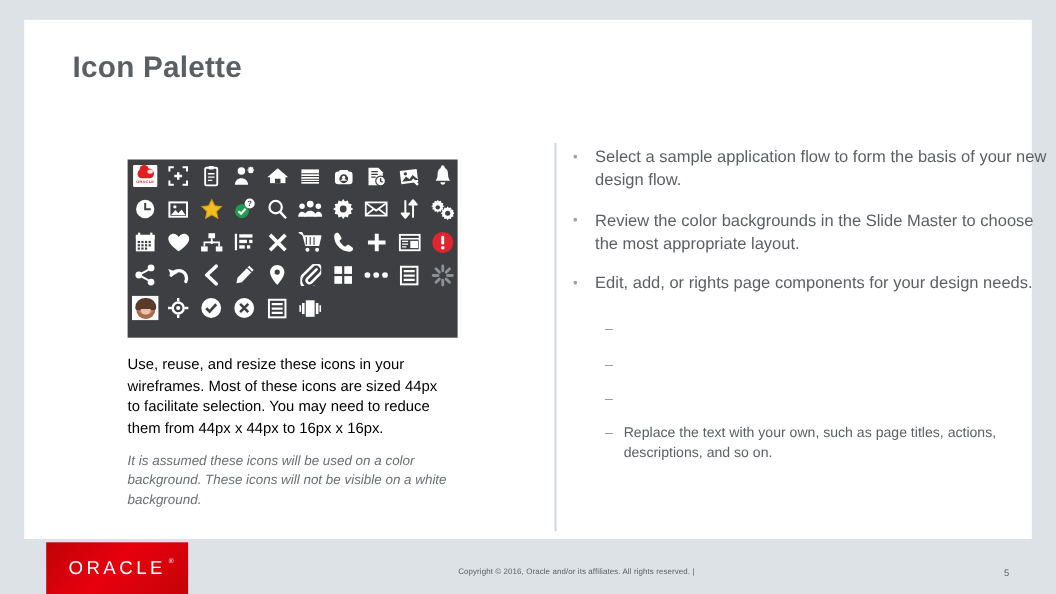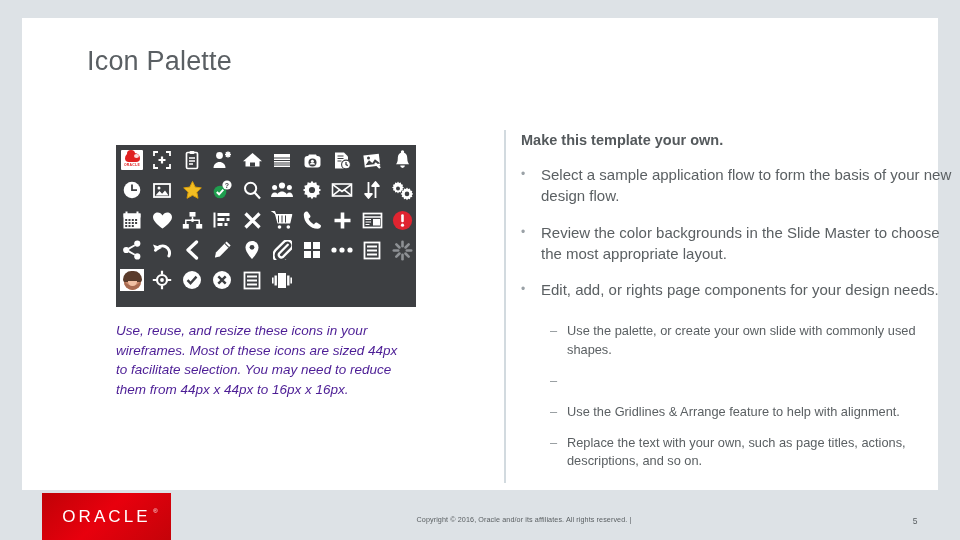--- a/index.html
+++ b/index.html
@@ -15,25 +15,24 @@
   .slide {
     position: absolute;
     left: 22px; top: 18px;
     width: 916px; height: 472px;
     background: #ffffff;
   }
   .page-title {
     position: absolute;
     left: 44px; top: 28px;
     font-size: 27px;
-    font-weight: 400;
+    font-weight: 700;
     color: #5a5f63;
     letter-spacing: 0.2px;
     white-space: nowrap;
-    margin-left: 21px;
   }
 
   
   .palette {
     position: absolute;
     left: 94px; top: 127px;
     width: 300px; height: 162px;
     background: #3d3f42;
     padding: 0;
     box-sizing: border-box;
@@ -111,22 +110,21 @@
     background:#f0c0a4;
   }
 
   
   .left-note {
     position: absolute;
     left: 94px; top: 303px;
     width: 295px;
     font-size: 13.5px;
     line-height: 1.45;
-    color: #4c1d95;
-    font-style: italic;
+    color: #000000;
   }
   .left-note-italic {
     position: absolute;
     left: 94px; top: 393px;
     width: 295px;
     font-size: 12.2px;
     line-height: 1.42;
     color: #6a6f72;
     font-style: italic;
   }
@@ -583,50 +581,48 @@
           <rect x="2.5" y="4.5" width="2.4" height="10" fill="#fff"></rect>
           <rect x="15.1" y="4.5" width="2.4" height="10" fill="#fff"></rect>
           <rect x="0" y="6.5" width="1.6" height="6" fill="#fff"></rect>
           <rect x="18.4" y="6.5" width="1.6" height="6" fill="#fff"></rect>
         </svg>
       </div>
     </div>
   </div>
 
   <div class="left-note">Use, reuse, and resize these icons in your wireframes. Most of these icons are sized 44px to facilitate selection. You may need to reduce them from 44px x 44px to 16px x 16px.</div>
+  <div class="left-note-italic">It is assumed these icons will be used on a color background. These icons will not be visible on a white background.</div>
 
   <div class="divider"></div>
 
   <div class="right-col">
-    <div class="rc-head">Make this template your own.</div>
 
     <div class="bullet-l1">
       <span class="bdot">•</span>
       <span class="btxt">Select a sample application flow to form the basis of your new design flow.</span>
     </div>
     <div class="bullet-l1">
       <span class="bdot">•</span>
       <span class="btxt">Review the color backgrounds in the Slide Master to choose the most appropriate layout.</span>
     </div>
     <div class="bullet-l1">
       <span class="bdot">•</span>
       <span class="btxt">Edit, add, or rights page components for your design needs.</span>
     </div>
 
     <div class="sub-list">
       <div class="bullet-l2">
         <span class="bdash">–</span>
-        <span class="btxt">Use the palette, or create your own slide with commonly used shapes.</span>
       </div>
       <div class="bullet-l2">
         <span class="bdash">–</span>
       </div>
       <div class="bullet-l2">
         <span class="bdash">–</span>
-        <span class="btxt">Use the Gridlines &amp; Arrange feature to help with alignment.</span>
       </div>
       <div class="bullet-l2">
         <span class="bdash">–</span>
         <span class="btxt">Replace the text with your own, such as page titles, actions, descriptions, and so on.</span>
       </div>
     </div>
   </div>
 </div>
 
 <div class="footer-band"></div>

